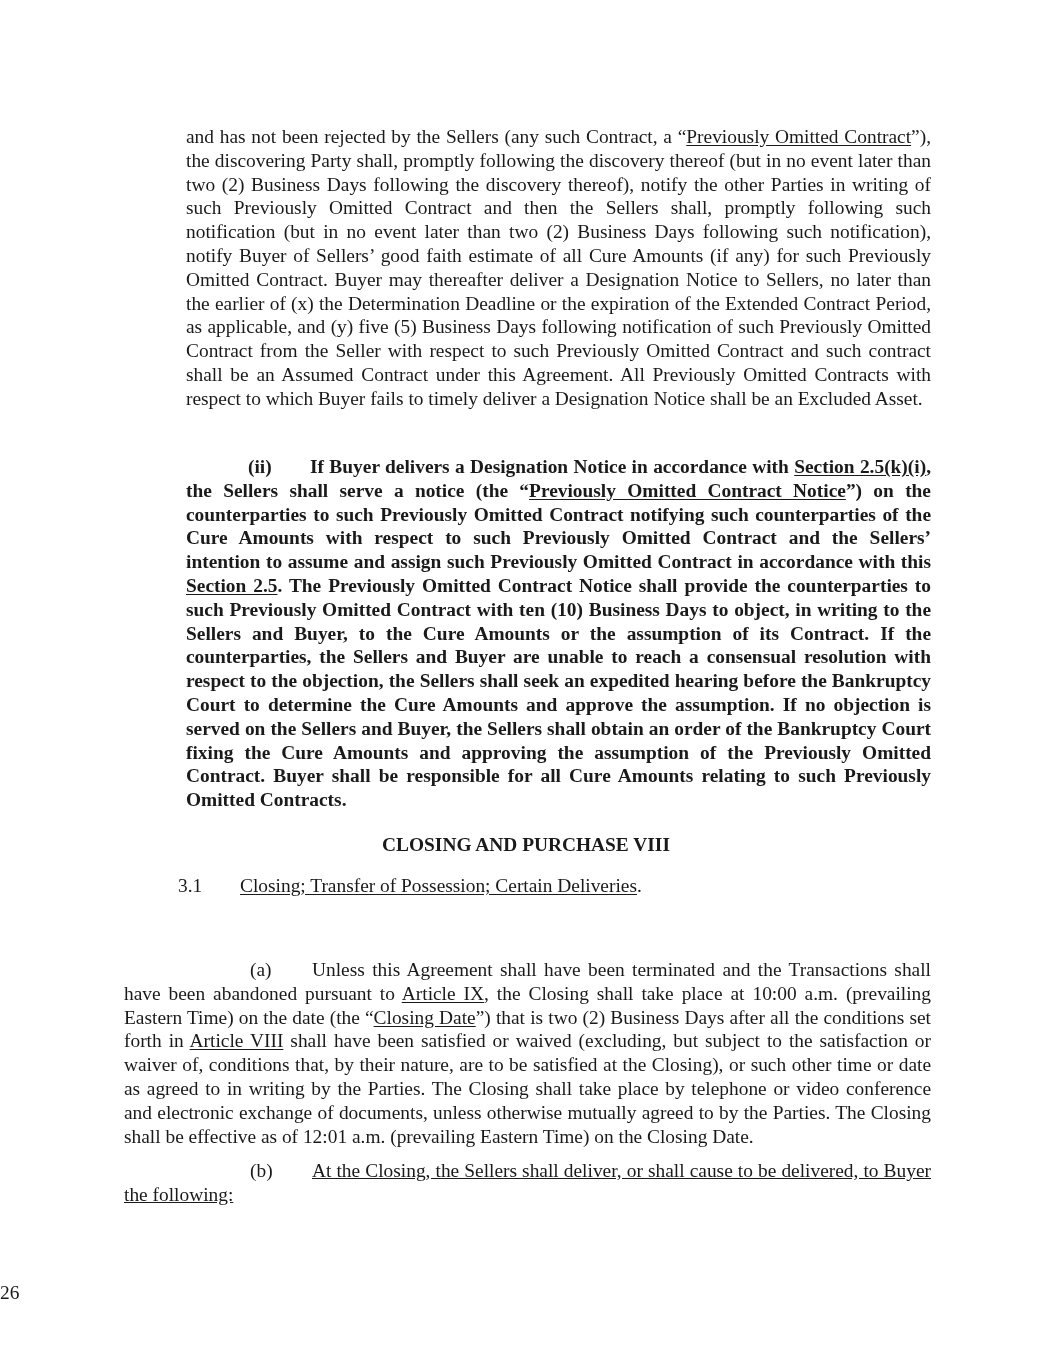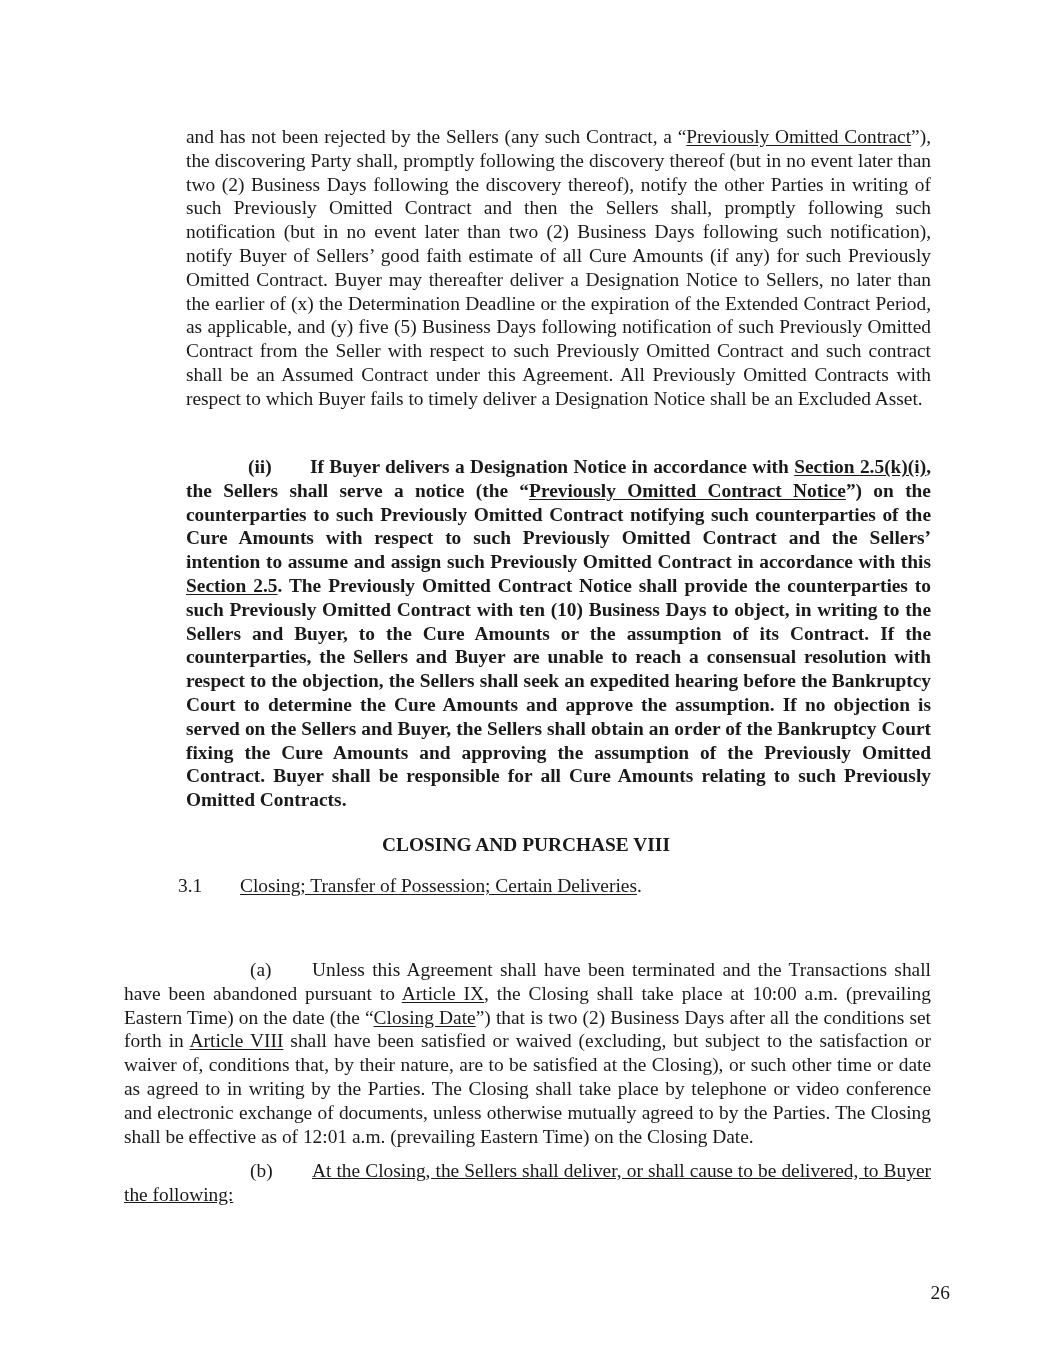--- a/index.html
+++ b/index.html
@@ -11,21 +11,21 @@
   .p1 { left:186px; top:125px; width:745px; }
   .p2 { left:186px; top:455px; width:745px; text-indent:62px;font-weight:bold; }
   .art { position:absolute; left:120px; width:812px; text-align:center; font-weight:bold; line-height:24px; }
   .art1 { top:809px; }
   .art2 { top:833px; }
   .sec { position:absolute; left:178px; top:874px; line-height:24px; }
   .sec .num { display:inline-block; width:62px; }
   .p3 { left:124px; top:918px; width:807px; text-indent:126px;margin-top:40px; }
   .p4 { left:124px; top:1159px; width:807px; text-indent:126px;text-decoration:underline; }
   .lbl { display:inline-block; width:62px; text-indent:0; }
-  .pgnum { position:absolute; left:0; width:950px; top:1281px; text-align:right; line-height:24px; }
+  .pgnum { position:absolute; left:0; width:950px; top:1281px; text-align:left; line-height:24px; }
 </style>
 </head>
 <body>
 
 <div class="page">
 
   <p class="para p1"><span>and has not been rejected by the Sellers (any such Contract, a “</span><span class="u">Previously Omitted Contract</span><span>”), the discovering Party shall, promptly following the discovery thereof (but in no event later than two (2) Business Days following the discovery thereof), notify the other Parties in writing of such Previously Omitted Contract and then the Sellers shall, promptly following such notification (but in no event later than two (2) Business Days following such notification), notify Buyer of Sellers’ good faith estimate of all Cure Amounts (if any) for such Previously Omitted Contract. Buyer may thereafter deliver a Designation Notice to Sellers, no later than the earlier of (x) the Determination Deadline or the expiration of the Extended Contract Period, as applicable, and (y) five (5) Business Days following notification of such Previously Omitted Contract from the Seller with respect to such Previously Omitted Contract and such contract shall be an Assumed Contract under this Agreement. All Previously Omitted Contracts with respect to which Buyer fails to timely deliver a Designation Notice shall be an Excluded Asset.</span></p>
 
   <p class="para p2"><span class="lbl">(ii)</span><span>If Buyer delivers a Designation Notice in accordance with </span><span class="u">Section 2.5(k)(i)</span><span>, the Sellers shall serve a notice (the “</span><span class="u">Previously Omitted Contract Notice</span><span>”) on the counterparties to such Previously Omitted Contract notifying such counterparties of the Cure Amounts with respect to such Previously Omitted Contract and the Sellers’ intention to assume and assign such Previously Omitted Contract in accordance with this </span><span class="u">Section 2.5</span><span>. The Previously Omitted Contract Notice shall provide the counterparties to such Previously Omitted Contract with ten (10) Business Days to object, in writing to the Sellers and Buyer, to the Cure Amounts or the assumption of its Contract. If the counterparties, the Sellers and Buyer are unable to reach a consensual resolution with respect to the objection, the Sellers shall seek an expedited hearing before the Bankruptcy Court to determine the Cure Amounts and approve the assumption. If no objection is served on the Sellers and Buyer, the Sellers shall obtain an order of the Bankruptcy Court fixing the Cure Amounts and approving the assumption of the Previously Omitted Contract. Buyer shall be responsible for all Cure Amounts relating to such Previously Omitted Contracts.</span></p>
 

